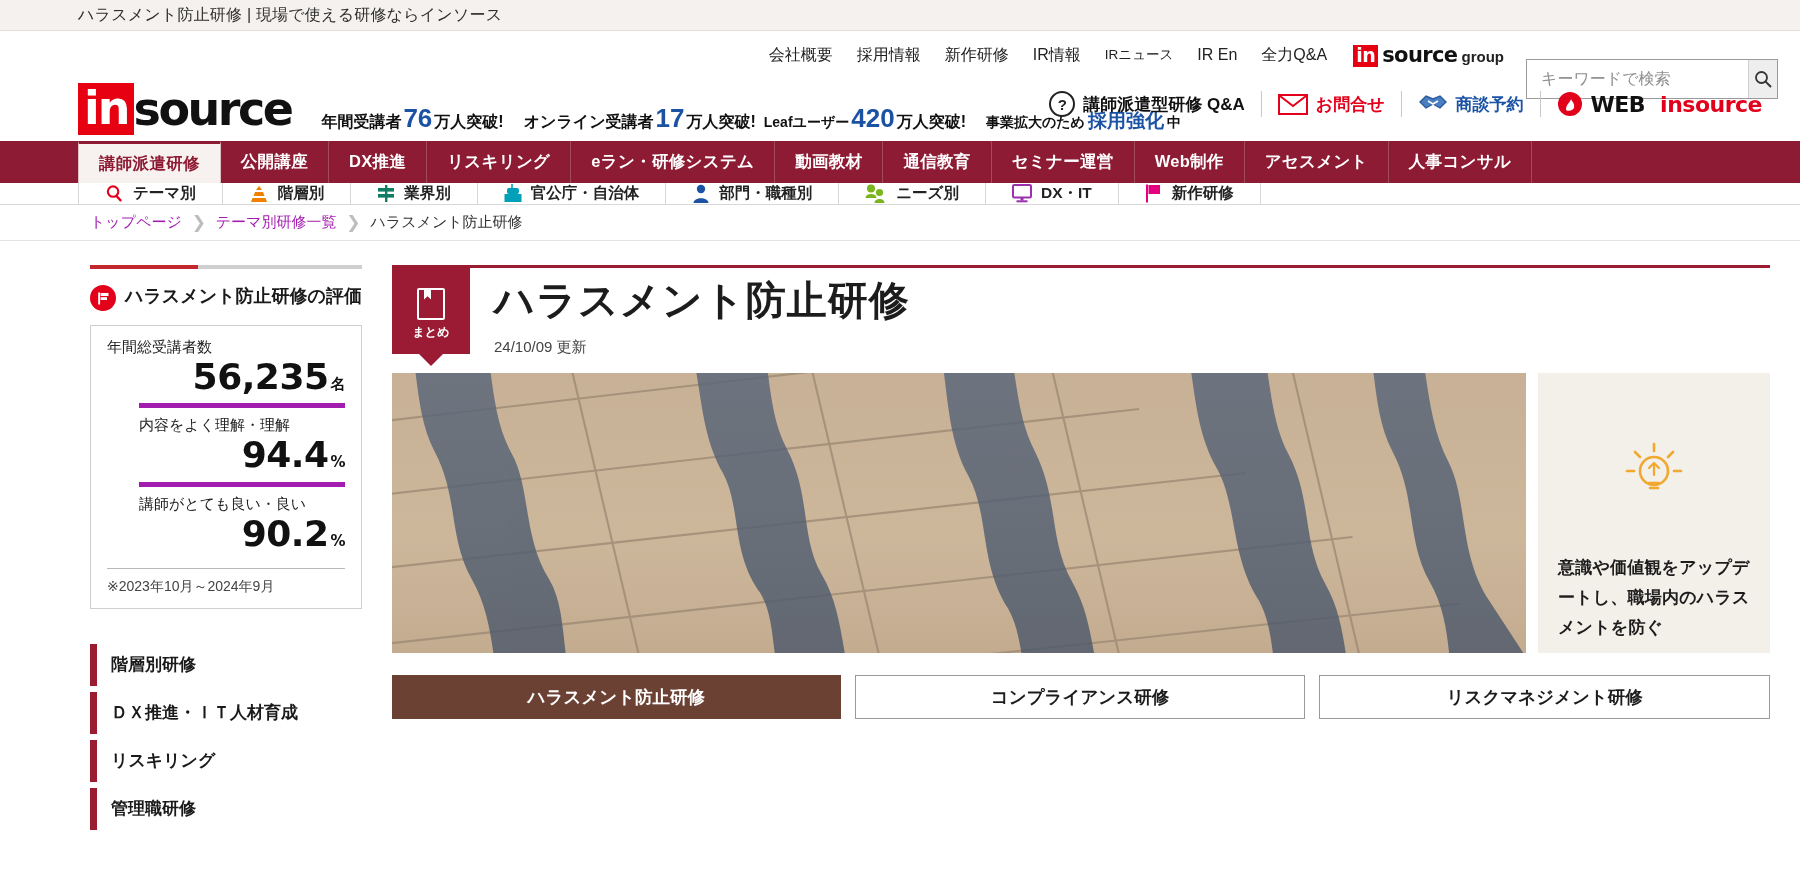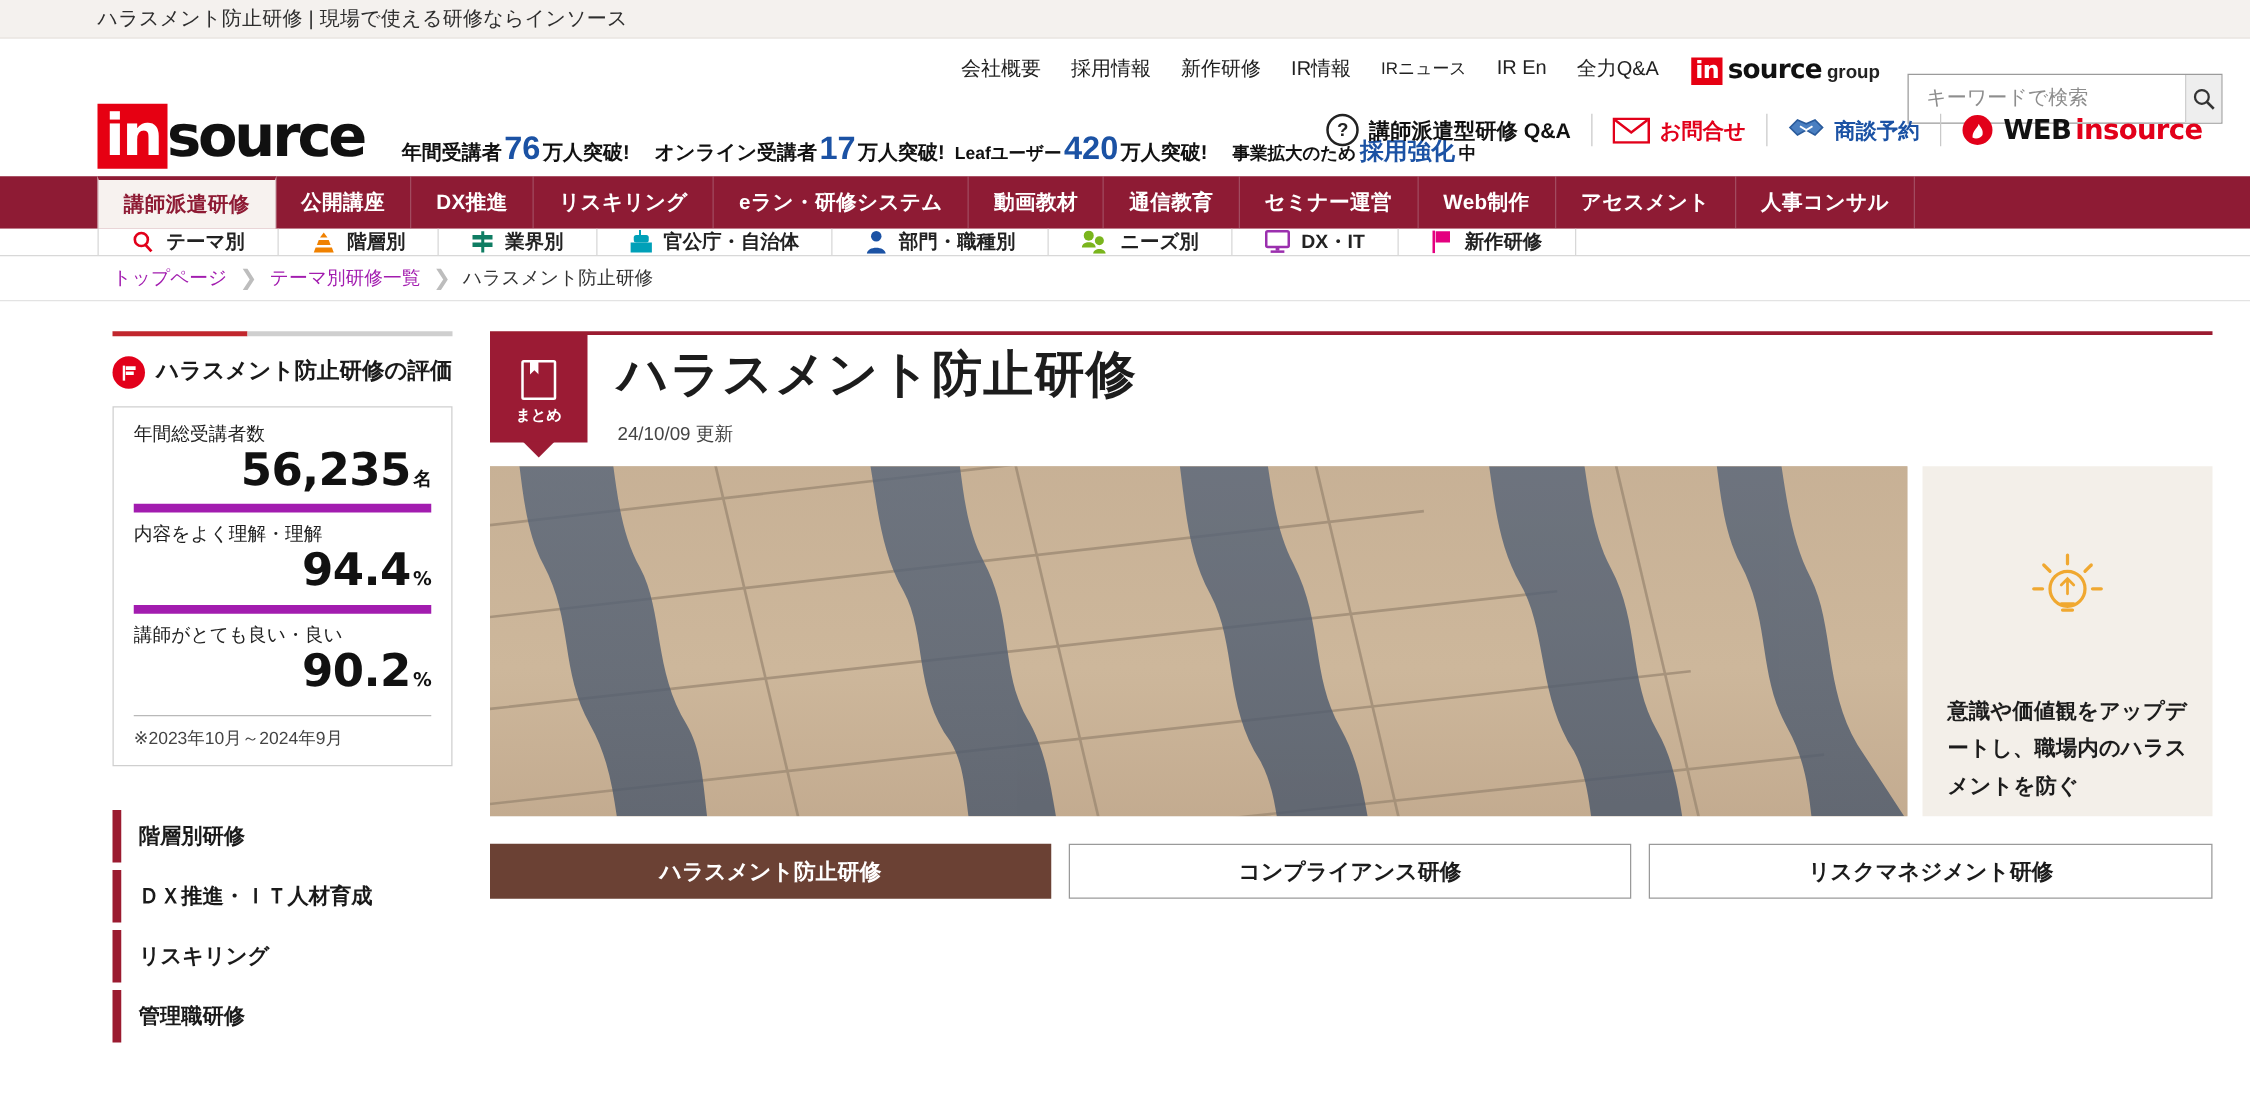--- a/index.html
+++ b/index.html
@@ -129,21 +129,21 @@
   }
   .hdr-actions .divider { width: 1px; height: 26px; background: #c9c9c9; }
   .hdr-actions .qmark {
     width: 26px; height: 26px; border: 2px solid #222; border-radius: 50%;
     display: flex; align-items: center; justify-content: center;
     font-size: 15px; font-weight: bold; color: #222;
   }
   .hdr-actions .lbl-dark { color: #111; font-weight: bold; }
   .hdr-actions .lbl-red { color: #e2001a; font-weight: bold; }
   .hdr-actions .lbl-blue { color: #1b52a4; font-weight: bold; }
-  .hdr-actions .web { display: flex; align-items: baseline; gap: 3px; text-align: right; }
+  .hdr-actions .web { display: flex; align-items: baseline; gap: 15px; text-align: right; }
   .hdr-actions .web .w1 { color: #111; font-weight: bold; font-size: 22px; letter-spacing: -.5px;
                            font-family: "DejaVu Sans", sans-serif;}
   .hdr-actions .web .w2 { color: #e2001a; font-weight: bold; font-size: 22px; letter-spacing: -.5px;
                            font-family: "DejaVu Sans", sans-serif;}
 
   
   .mainnav {
     background: #8e1b34;
     height: 42px;
     display: flex; align-items: stretch;
@@ -218,21 +218,21 @@
     width: 26px; height: 26px; border-radius: 50%;
     background: #e2001a; flex: 0 0 26px;
     display: flex; align-items: center; justify-content: center;
     margin-top: 2px;
   }
 
   .eval-card {
     border: 1px solid #cfcfcf; padding: 12px 16px 12px 16px;
   }
   .eval-row { padding-bottom: 6px; }
-  .eval-row + .eval-row { border-top: 7px solid #a21caf; padding-top: 8px; }
+  .eval-row + .eval-row { border-top: 5px solid #a21caf; padding-top: 8px; margin-left: 32px; }
   .eval-label { font-size: 15px; color: #222; }
   .eval-value {
     text-align: right; font-weight: bold; color: #111;
     font-size: 36px; line-height: 1.12; letter-spacing: -0.5px;
     font-family: "DejaVu Sans", sans-serif;
   }
   .eval-value .unit { font-size: 15px; font-weight: bold; margin-left: 2px; }
   .eval-note {
     border-top: 1px solid #b9b9b9; margin-top: 8px; padding-top: 9px;
     font-size: 14px; color: #444;

